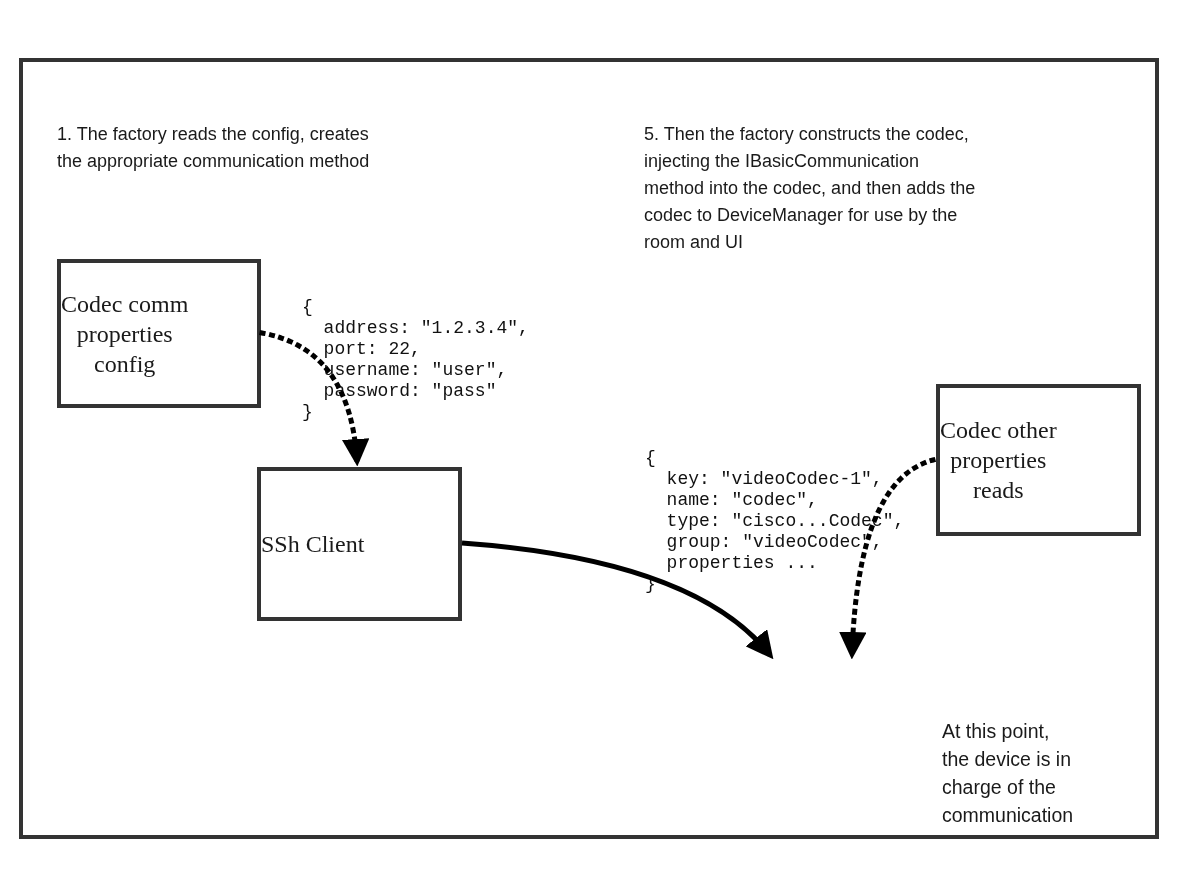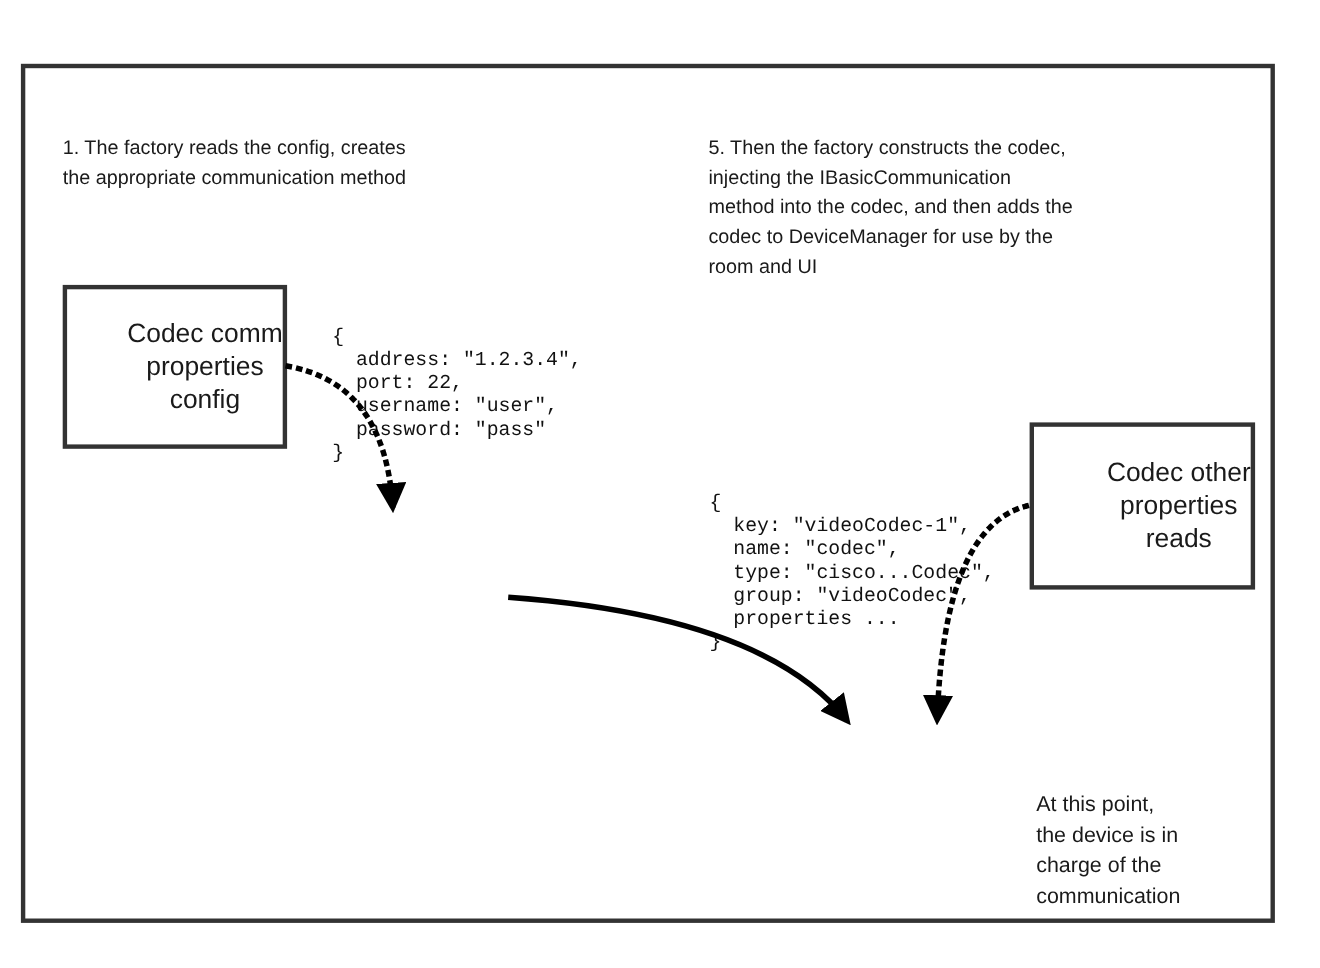--- a/index.html
+++ b/index.html
@@ -29,26 +29,27 @@
   .note-1 { left: 57px; top: 88px; width: 470px; font-size: 18px; line-height: 27px; }
   .note-2 { left: 644px; top: 88px; width: 490px; font-size: 18px; line-height: 27px; }
   .note-3 { left: 942px; top: 684px; width: 225px; font-size: 19.5px; line-height: 28px; }
   .dbox {
     position: absolute;
     border: 4px solid #333333;
     box-sizing: border-box;
     background: #ffffff;
     display: flex;
     align-items: center;
-    justify-content: flex-end;
+    justify-content: flex-start;
     text-align: center;
     white-space: pre-line;
     font-size: 24px;
     line-height: 30px;
     color: #1a1a1a;
+    font-family: Liberation Serif, serif;
   }
   .box-comm-config  { left: 57px;  top: 259px; width: 204px; height: 149px; }
   .box-ssh-client   { left: 257px; top: 467px; width: 205px; height: 154px; }
   .box-other-config { left: 936px; top: 384px; width: 205px; height: 152px; }
   .box-cisco-codec  { left: 707px; top: 662px; width: 206px; height: 152px; }
   .code {
     position: absolute;
     margin: 0;
     font-family: "Liberation Mono", "DejaVu Sans Mono", monospace;
     font-size: 18px;
@@ -85,20 +86,23 @@
 the device is in
 charge of the
 communication</div>
 
   <div class="dbox box-comm-config">
     <span>Codec comm
 properties
 config</span>
   </div>
 
+  <div class="dbox box-ssh-client">
+    <span>SSh Client</span>
+  </div>
 
   <div class="dbox box-other-config">
     <span>Codec other
 properties
 reads</span>
   </div>
 
 
   <pre class="code code-comm">{
   address: "1.2.3.4",

